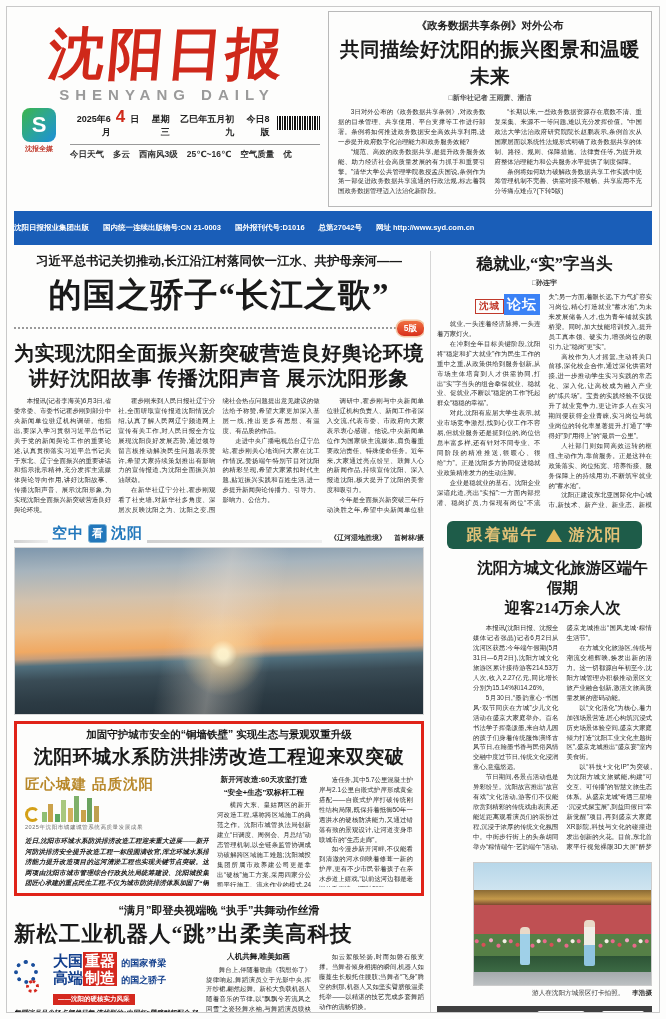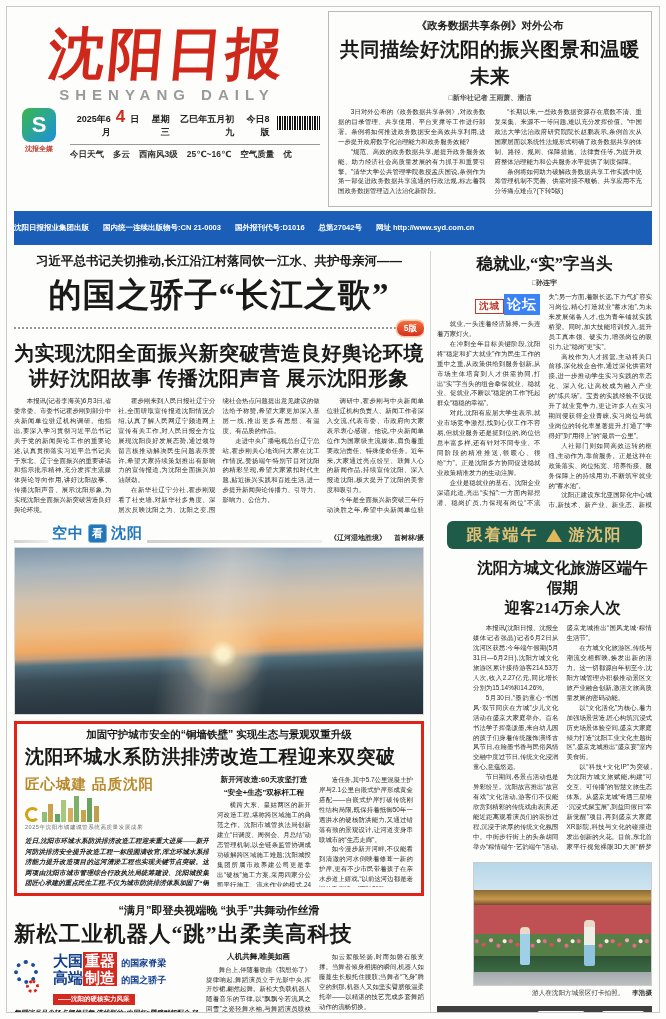--- a/index.html
+++ b/index.html
@@ -76,21 +76,21 @@
     background:
       radial-gradient(circle at 51% 64%, rgba(255,244,205,.95) 0 5px, rgba(255,214,150,.5) 14px, transparent 42px),
       linear-gradient(100deg, transparent 38%, rgba(235,225,214,.38) 50%, transparent 63%),
       linear-gradient(178deg, #7e97ad 0%, #a7b4bd 13%, #d3c2ad 30%, #ecbd88 47%, #f0a963 58%, #c79e7b 62%,
                       #51707e 66%, #3a4c56 74%, #2c3b44 86%, #233039 100%); }
 
   
   .waterbox { margin-top:6px; border:3px solid #e02318; padding:4px 8px 6px; }
   .wb-kicker { font-size:10.5px; font-weight:bold; text-align:center; }
   .wb-head { font-family:"Liberation Serif","DejaVu Serif",serif; font-size:19px; font-weight:900;
-             text-align:left; letter-spacing:.5px; margin:2px 0 5px; }
+             text-align:center; letter-spacing:.5px; margin:2px 0 5px; }
   .wb-content { display:flex; gap:8px; height:112px; overflow:hidden; }
   .wb-left { width:184px; }
   .citylogo-title { color:#b8882a; font-weight:900; font-size:14.5px; letter-spacing:1px; }
   .skyline { display:flex; align-items:flex-end; gap:1.5px; height:26px; margin-top:2px; }
   .sk-c { width:15px; height:15px; border:3px solid #d4a017; border-right-color:transparent; border-radius:50%;
           align-self:flex-end; }
   .bar { width:5px; }
   .b1{height:10px;background:#8fbf74;} .b2{height:18px;background:#cba24b;} .b3{height:8px;background:#5fa763;}
   .b4{height:22px;background:#a9c87f;} .b5{height:14px;background:#d4b05e;} .b6{height:26px;background:#7fb069;}
   .b7{height:12px;background:#c9a24b;} .b8{height:24px;background:#6aa35f;} .b9{height:16px;background:#bfa04f;}

